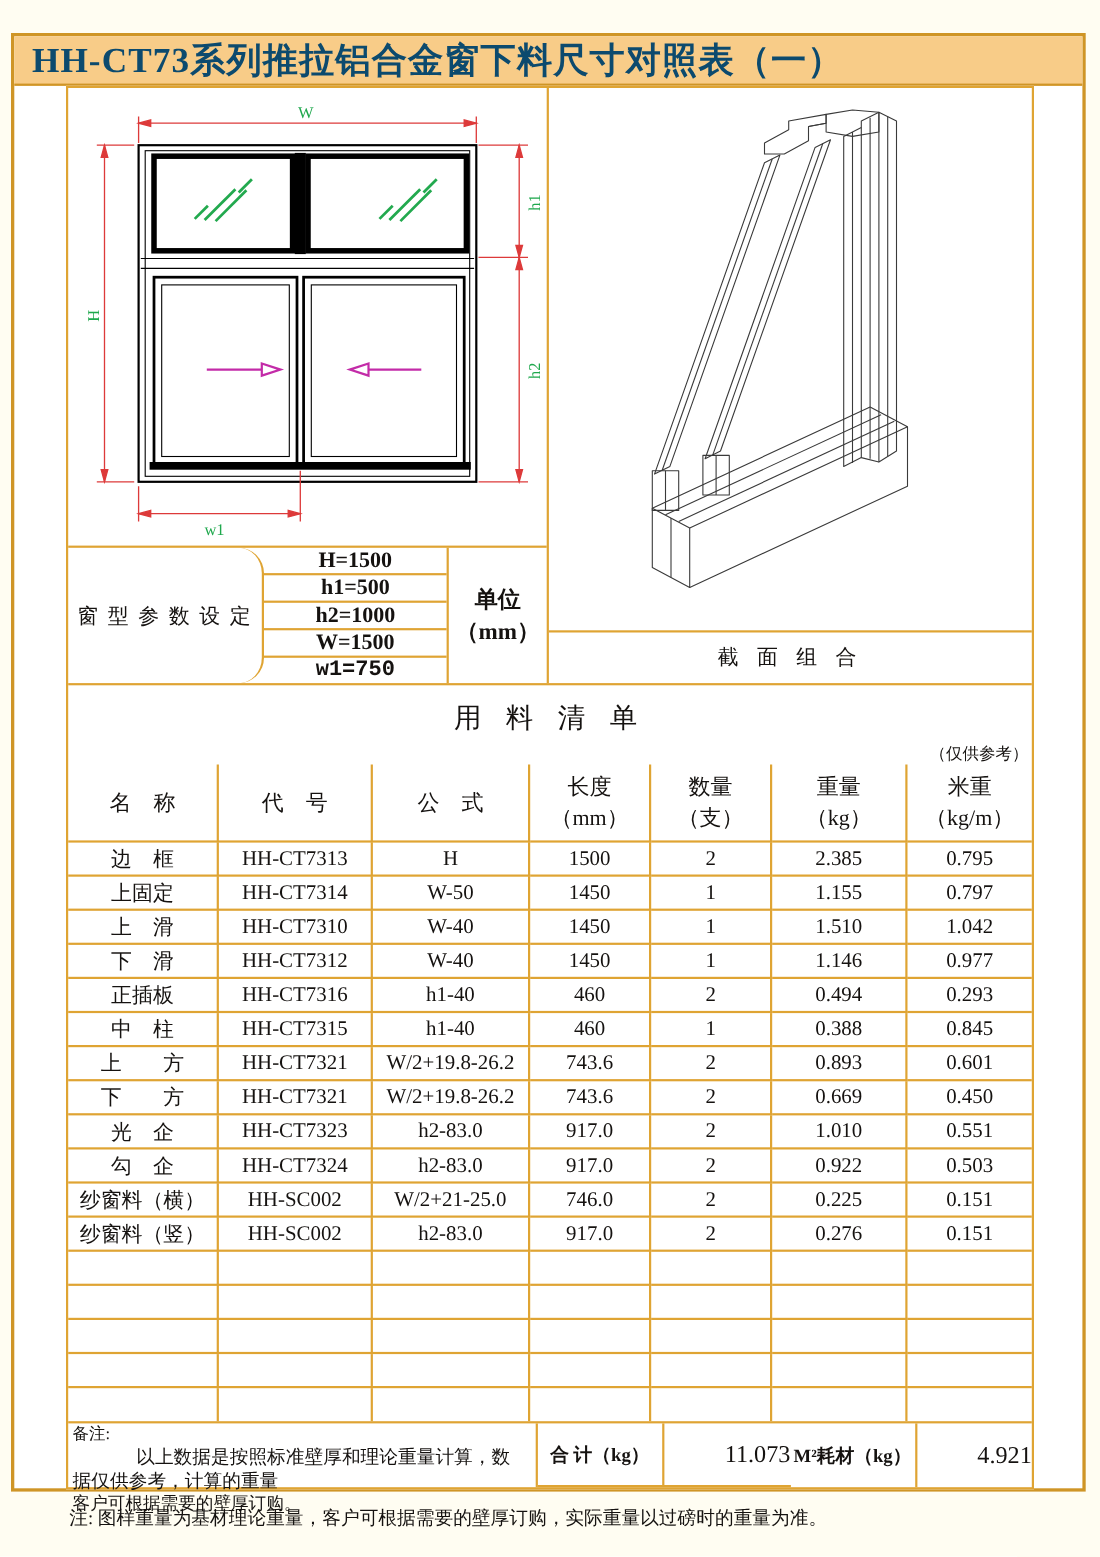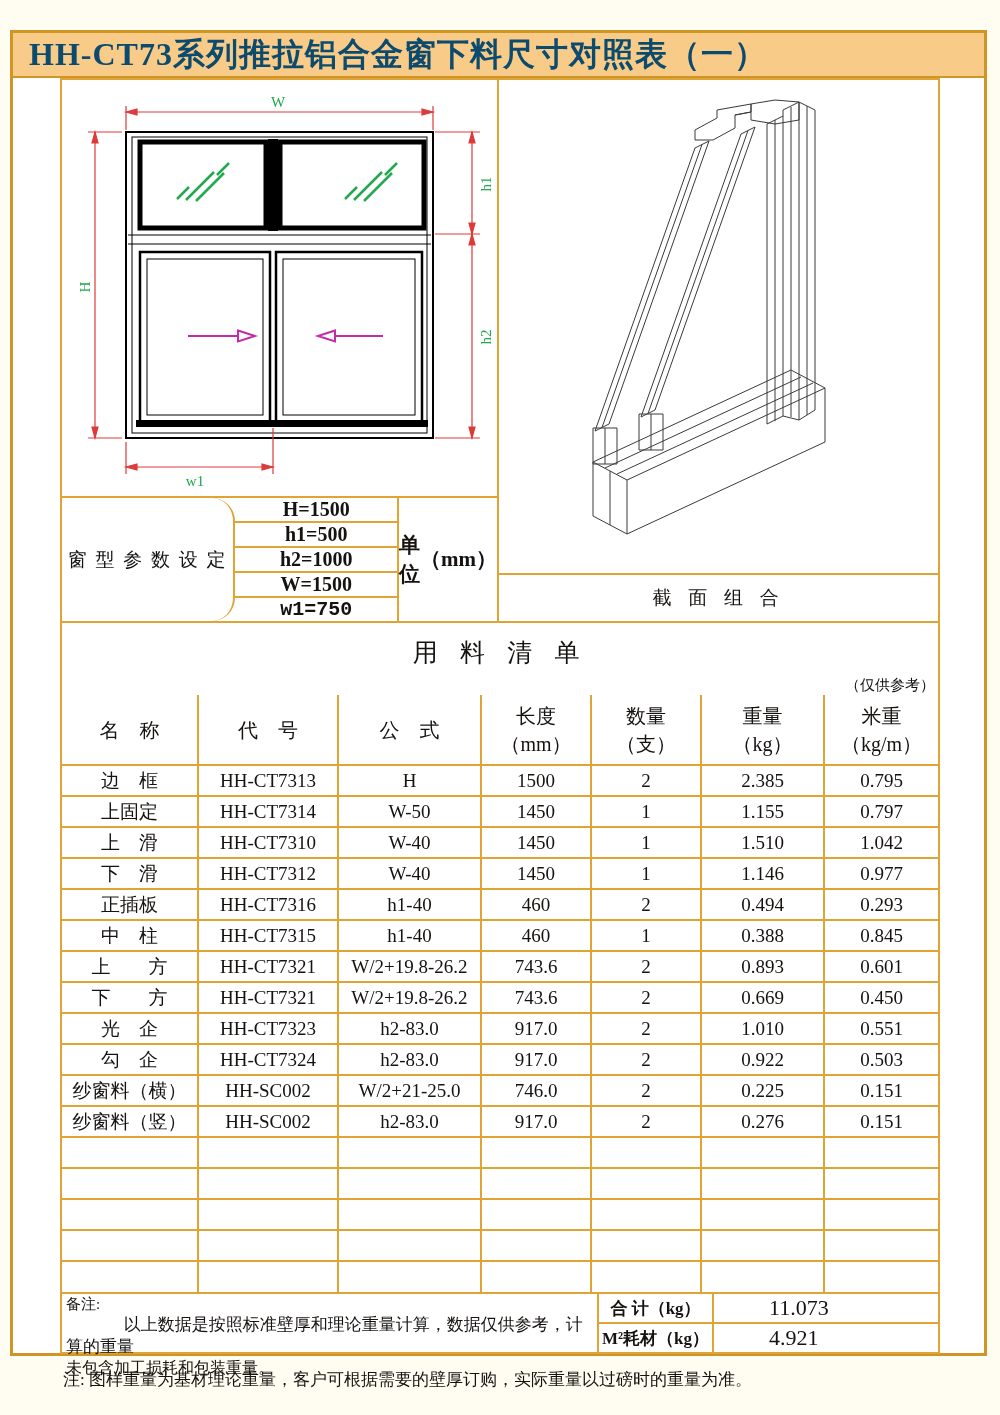--- a/index.html
+++ b/index.html
@@ -24,21 +24,21 @@
   }
   
   .panel-top{position:absolute;top:0;left:0;width:876px;height:543px;border-bottom:2px solid #dfa433;box-sizing:border-box;}
   .panel-left{position:absolute;left:0;top:0;width:435px;height:541px;}
   .diagram-box{position:absolute;left:0;top:0;width:435px;height:416px;}
   .params{position:absolute;left:0;top:416px;width:435px;height:125px;border-top:2px solid #dfa433;box-sizing:border-box;display:flex;}
   .params-label{width:178px;border-right:2px solid #dfa433;box-sizing:border-box;display:flex;align-items:center;justify-content:center;font-size:19px;letter-spacing:2px;border-radius:23px;}
   .params-values{width:168px;border-right:2px solid #dfa433;box-sizing:border-box;display:flex;flex-direction:column;}
   .pv{flex:1;border-bottom:2px solid #dfa433;display:flex;align-items:center;justify-content:center;font-weight:bold;font-size:20px;}
   .pv:last-child{border-bottom:none;font-family:Liberation Mono, monospace;}
-  .params-unit{flex:1;display:flex;flex-direction:row;align-items:center;justify-content:center;font-weight:bold;font-size:21px;line-height:1.35;}
+  .params-unit{flex:1;display:flex;flex-direction:column;align-items:center;justify-content:center;font-weight:bold;font-size:21px;line-height:1.35;}
   .panel-right{position:absolute;left:435px;top:0;width:441px;height:541px;border-left:2px solid #dfa433;box-sizing:border-box;}
   .section-drawing{position:absolute;top:0;left:0;width:439px;height:491px;}
   .section-label{position:absolute;left:0;bottom:0;width:439px;height:48px;border-top:2px solid #dfa433;box-sizing:border-box;display:flex;align-items:center;justify-content:center;font-size:19px;letter-spacing:6px;}
   
   .list-heading{position:absolute;top:543px;left:0;width:876px;height:72px;}
   .list-title{position:absolute;width:100%;text-align:center;top:13px;font-size:25px;letter-spacing:8px;}
   .ref-note{position:absolute;right:3px;bottom:0px;font-size:15px;font-family:Liberation Mono, monospace;}
   
   table.materials{position:absolute;top:615px;left:0;width:876px;border-collapse:collapse;table-layout:fixed;border:hidden;}
   table.materials th,table.materials td{
@@ -47,21 +47,21 @@
   }
   table.materials thead tr{height:70px;}
   table.materials thead th{font-size:20px;line-height:1.4;}
   table.materials tbody tr{height:31px;}
   table.materials tbody td{font-size:19px;}
   
   .bottom-section{position:absolute;top:1212px;left:0;bottom:0;width:876px;border-top:2px solid #dfa433;box-sizing:border-box;display:flex;}
   .remarks{width:537px;border-right:2px solid #dfa433;box-sizing:border-box;padding:1px 12px 0 4px;font-size:15px;line-height:1.28;}
   .remarks .l1{font-size:17px;text-indent:3.4em;}
   .remarks .l2{font-size:16px;}
-  .totals{flex:1;display:flex;flex-direction:column;}
+  .totals{flex:1;display:flex;flex-direction:row;}
   .trow{flex:1;display:flex;border-bottom:2px solid #dfa433;}
   .trow:last-child{border-bottom:none;}
   .tlabel{width:115px;border-right:2px solid #dfa433;box-sizing:border-box;display:flex;align-items:center;justify-content:center;font-weight:bold;font-size:17px;white-space:nowrap;}
   .tvalue{flex:1;display:flex;align-items:center;padding-left:55px;font-size:22px;}
   .bottom-note{position:absolute;left:63px;top:1368px;font-size:17px;}
 </style>
 </head>
 <body>
 
 <div class="outer-frame">
@@ -401,21 +401,21 @@
             <td></td>
             <td></td>
           </tr>
         </tbody>
     </table>
 
     <div class="bottom-section">
       <div class="remarks">
         <div>备注:</div>
         <div class="l1">以上数据是按照标准壁厚和理论重量计算，数据仅供参考，计算的重量</div>
-        <div class="l2">未包含加工损耗和包装重量。</div>
+        <div class="l2">客户可根据需要的壁厚订购。</div>
       </div>
       <div class="totals">
         <div class="trow">
           <div class="tlabel">合 计（kg）</div>
           <div class="tvalue">11.073</div>
         </div>
         <div class="trow">
           <div class="tlabel">M²耗材（kg）</div>
           <div class="tvalue">4.921</div>
         </div>

